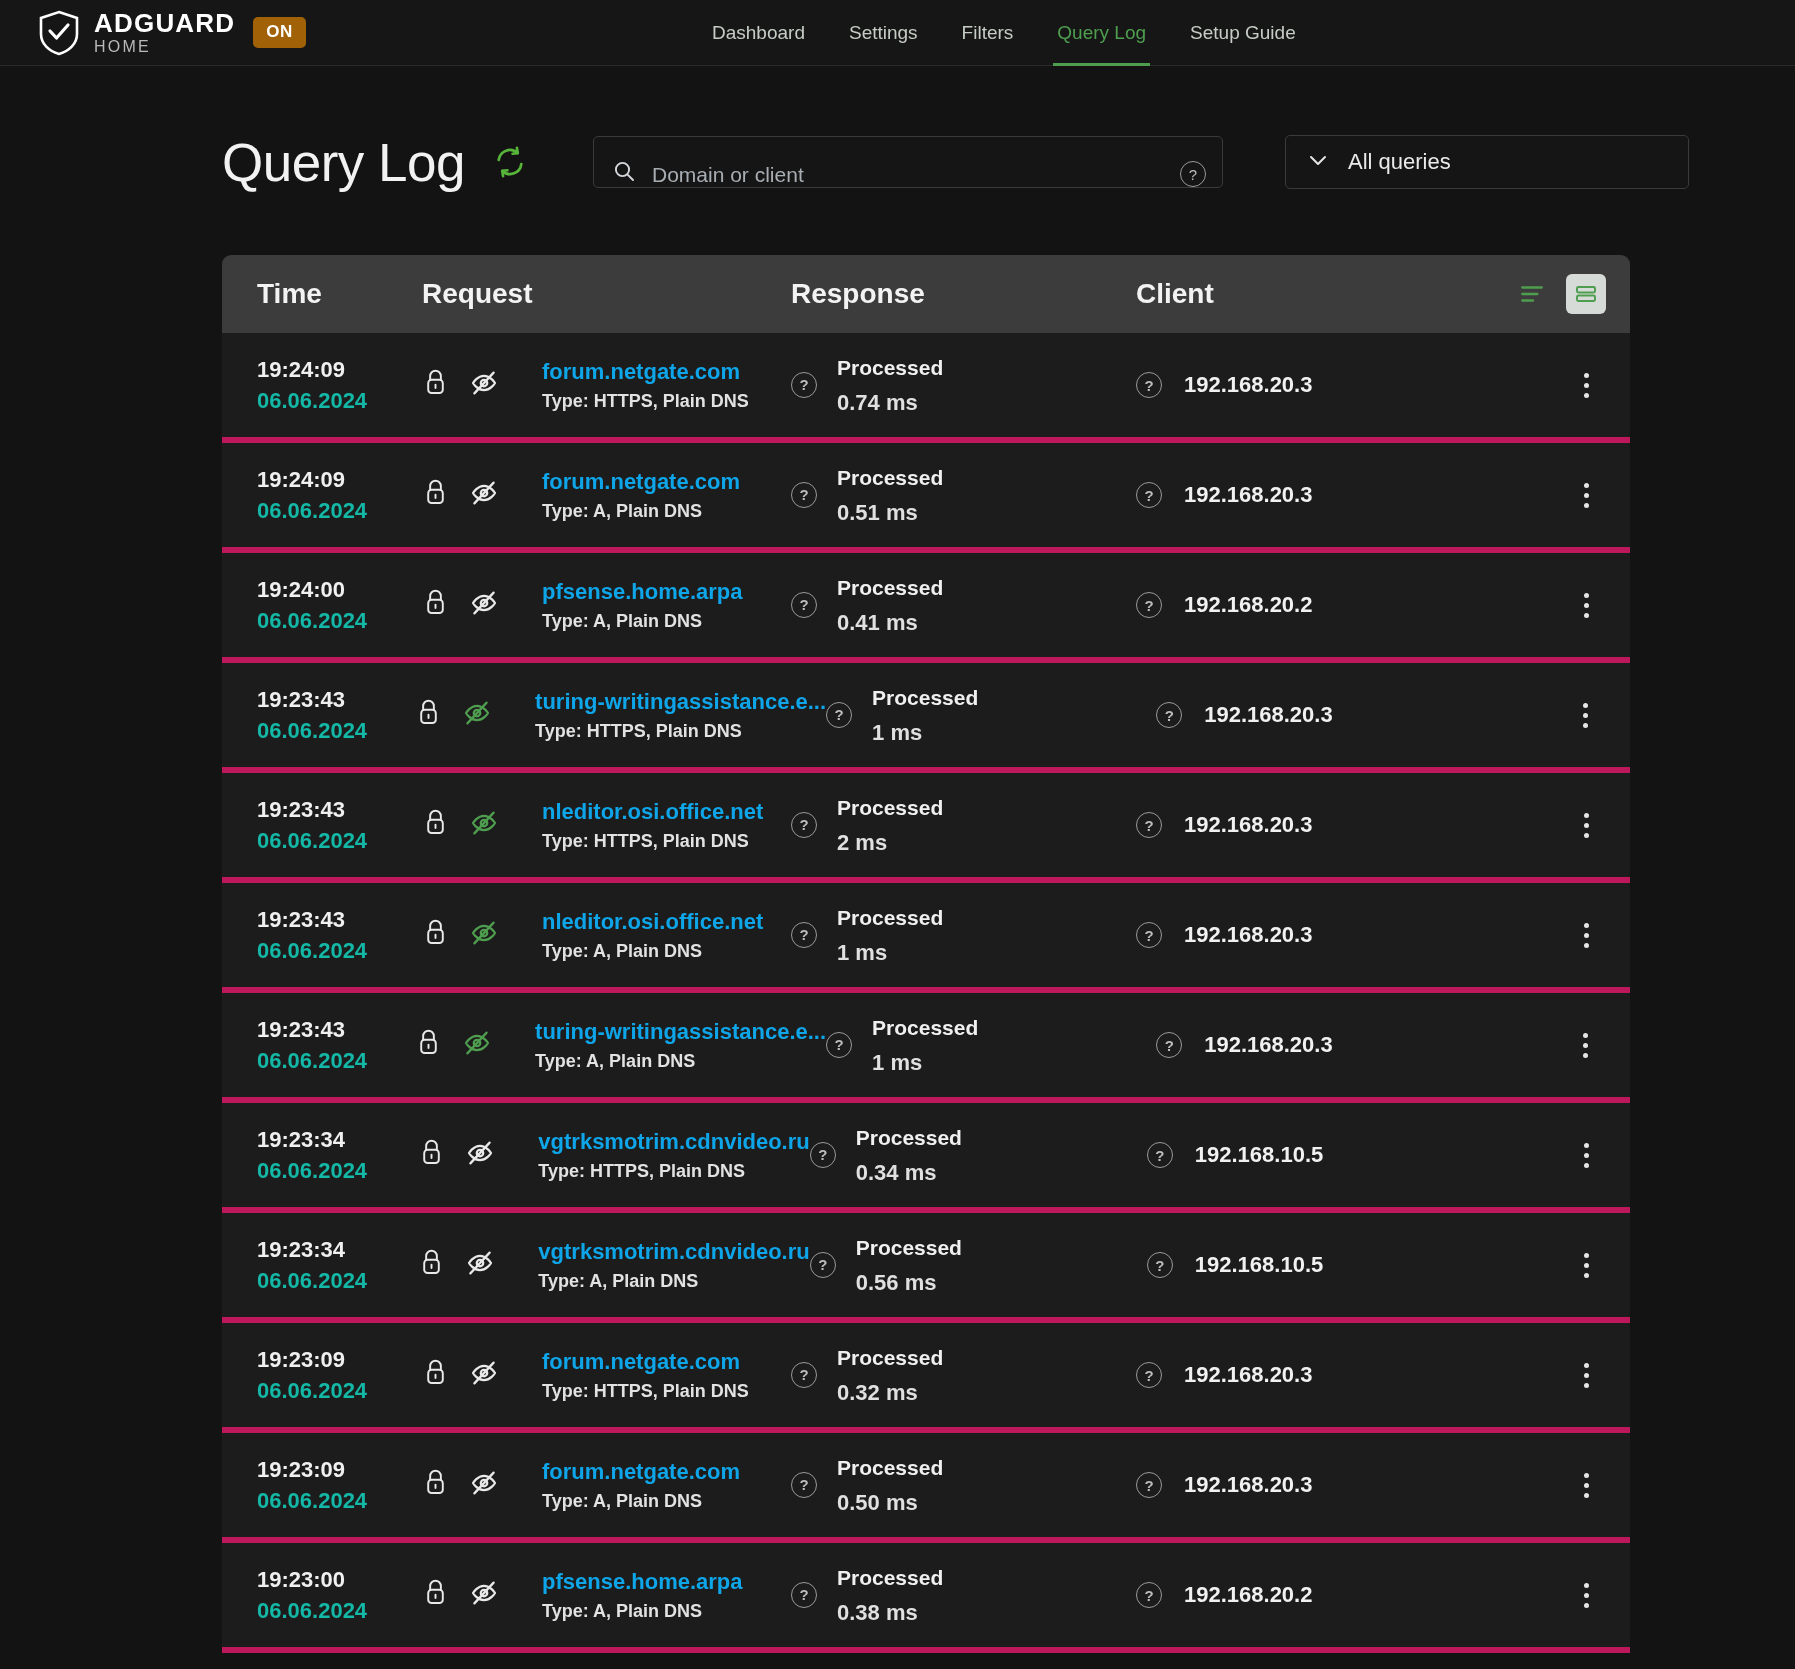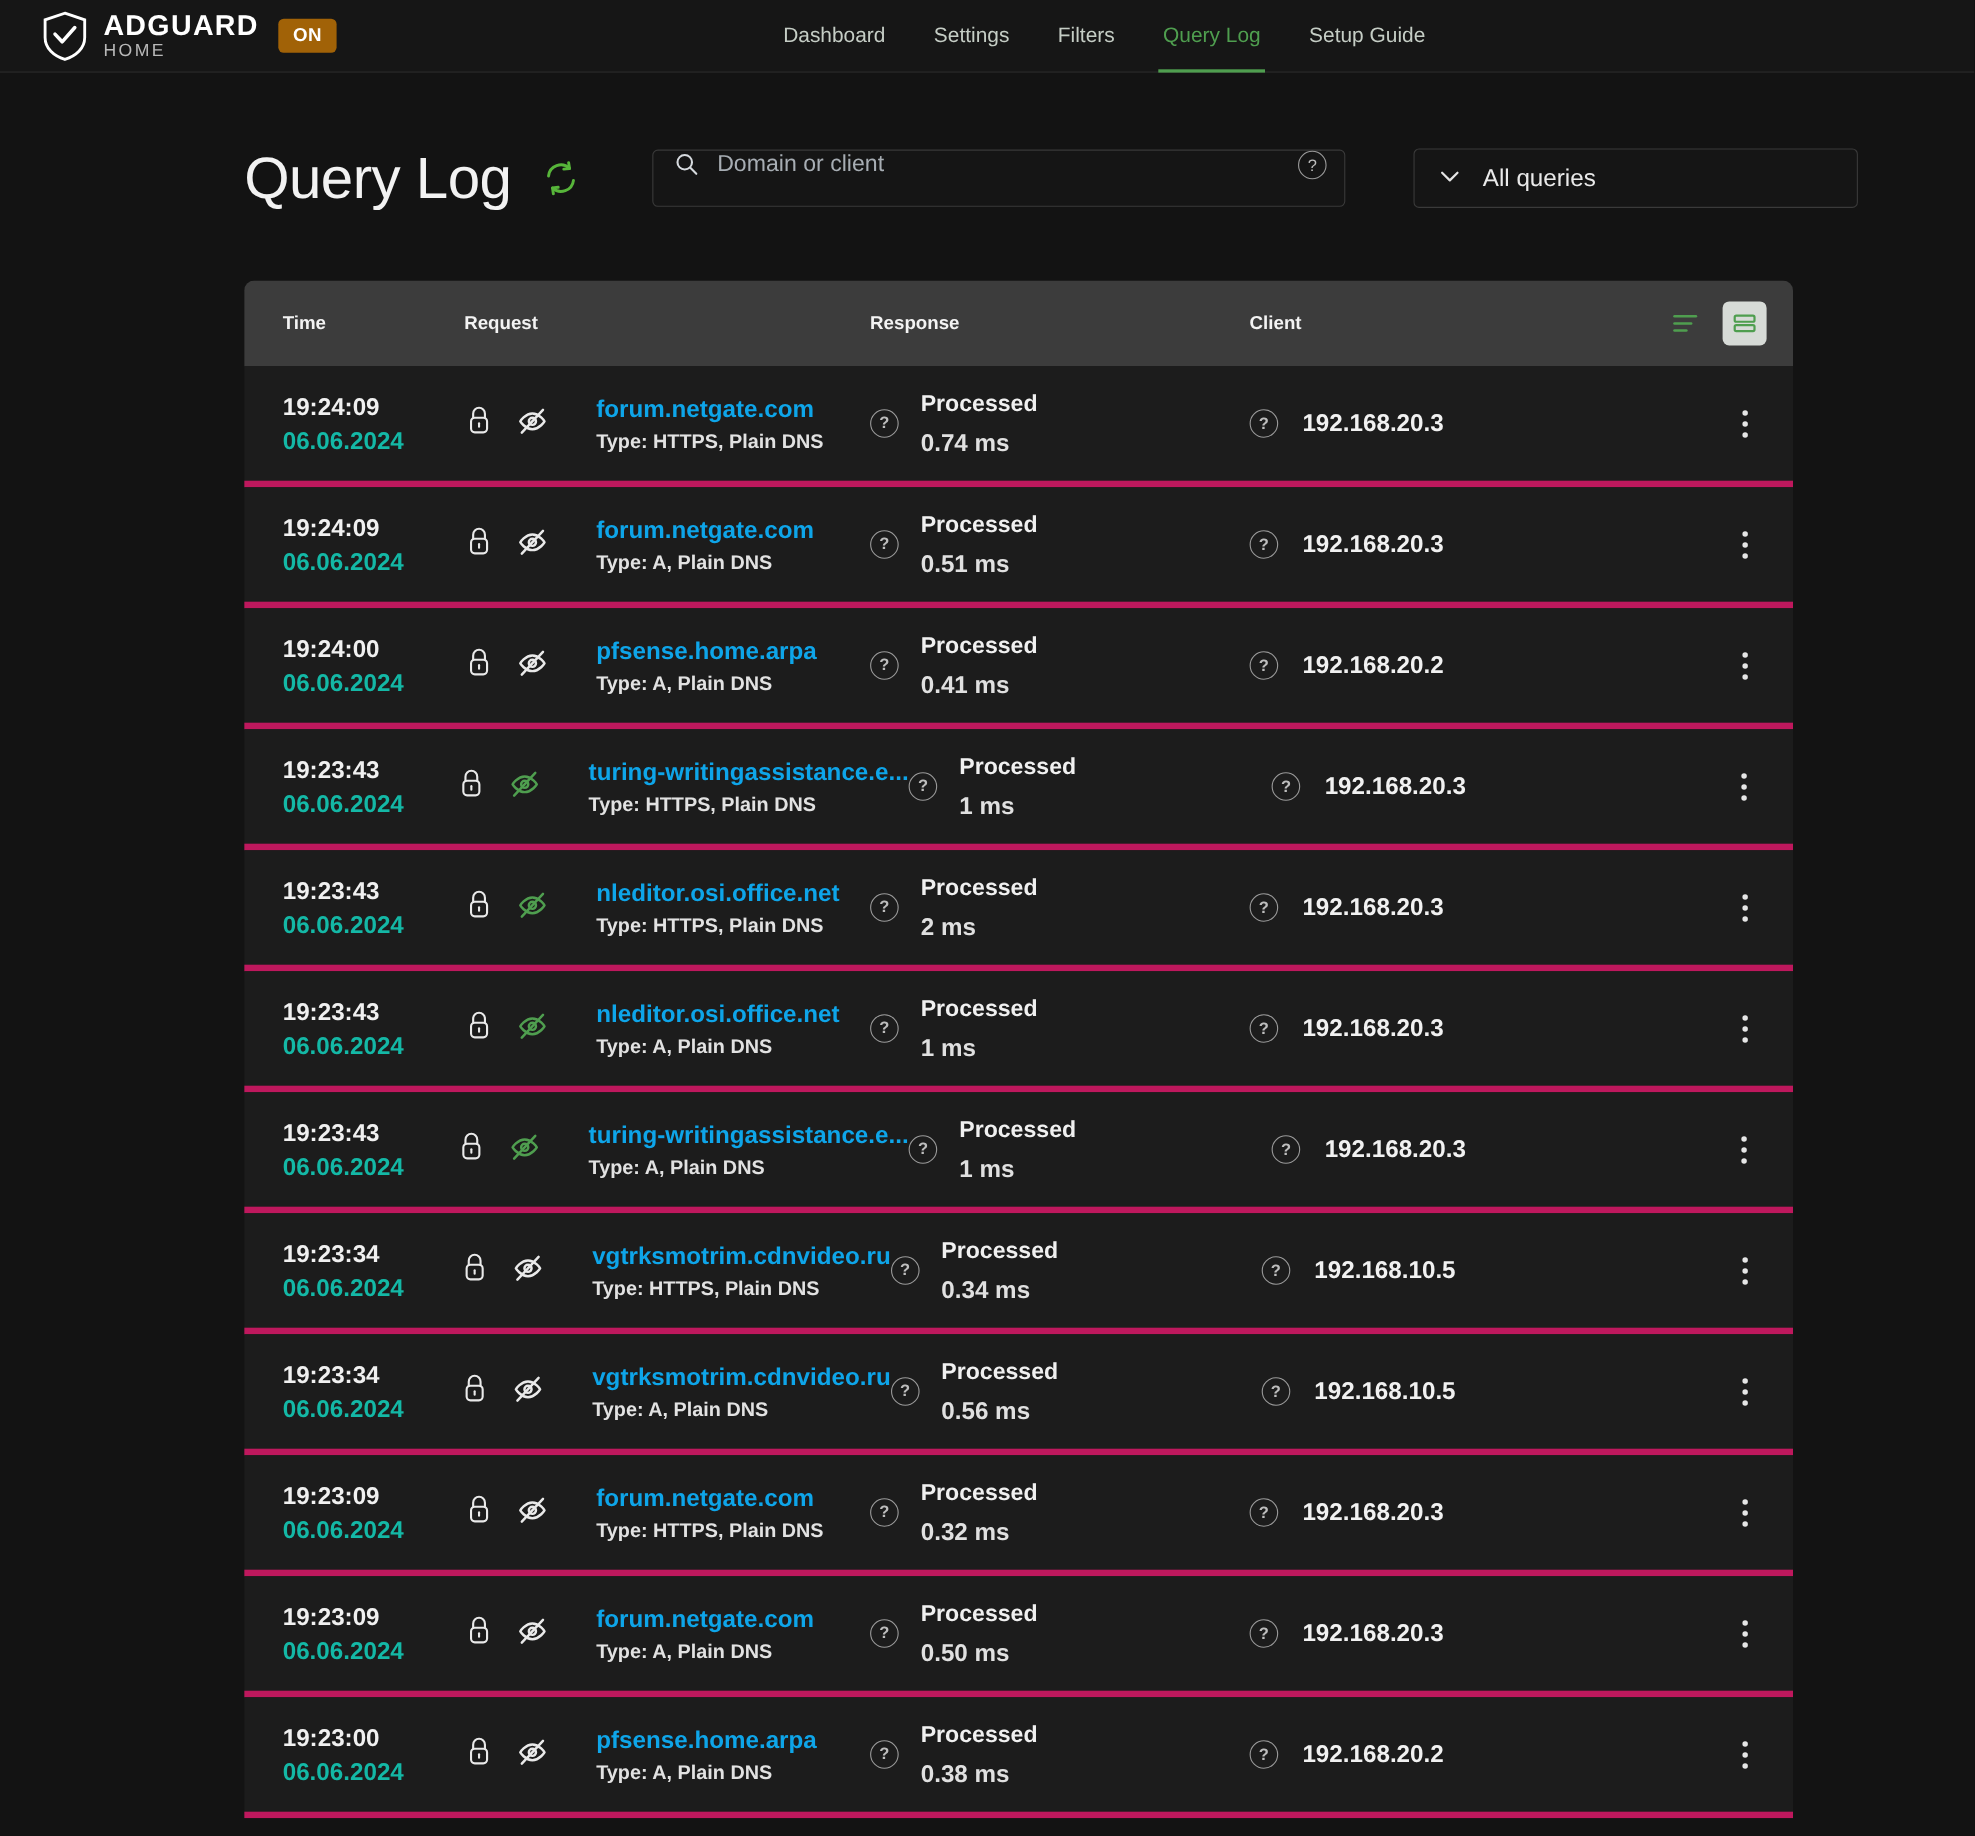--- a/index.html
+++ b/index.html
@@ -99,21 +99,21 @@
     cursor: pointer;
   }
   .search-box {
     margin-left: 66px;
     width: 630px;
     height: 52px;
     border: 1px solid #3a3a3a;
     border-radius: 5px;
     background: #151515;
     display: flex;
-    align-items: flex-start;
+    align-items: flex-end;
     padding: 0 16px 0 18px;
   }
   .search-input {
     flex: 1;
     border: none;
     outline: none;
     background: transparent;
     color: #e8e8e8;
     font-size: 21px;
     font-family: "Liberation Sans", sans-serif;
@@ -153,21 +153,21 @@
     overflow: hidden;
   }
   .thead {
     background: #3c3c3c;
     height: 78px;
     display: flex;
     align-items: center;
     padding-right: 24px;
   }
   .th {
-    font-size: 17px;
+    font-size: 28px;
     color: #f3f3f3;
     font-weight: bold;
   }
   .col-time   { width: 195px; padding-left: 35px; }
   .col-req    { flex: 1; padding-left: 5px; }
   .col-resp   { width: 345px; }
   .col-client { width: 400px; }
   .col-menu   { width: 70px; display: flex; align-items: center; justify-content: flex-end; }
   .view-toggles { display: flex; align-items: center; gap: 14px; }
   .vt {

